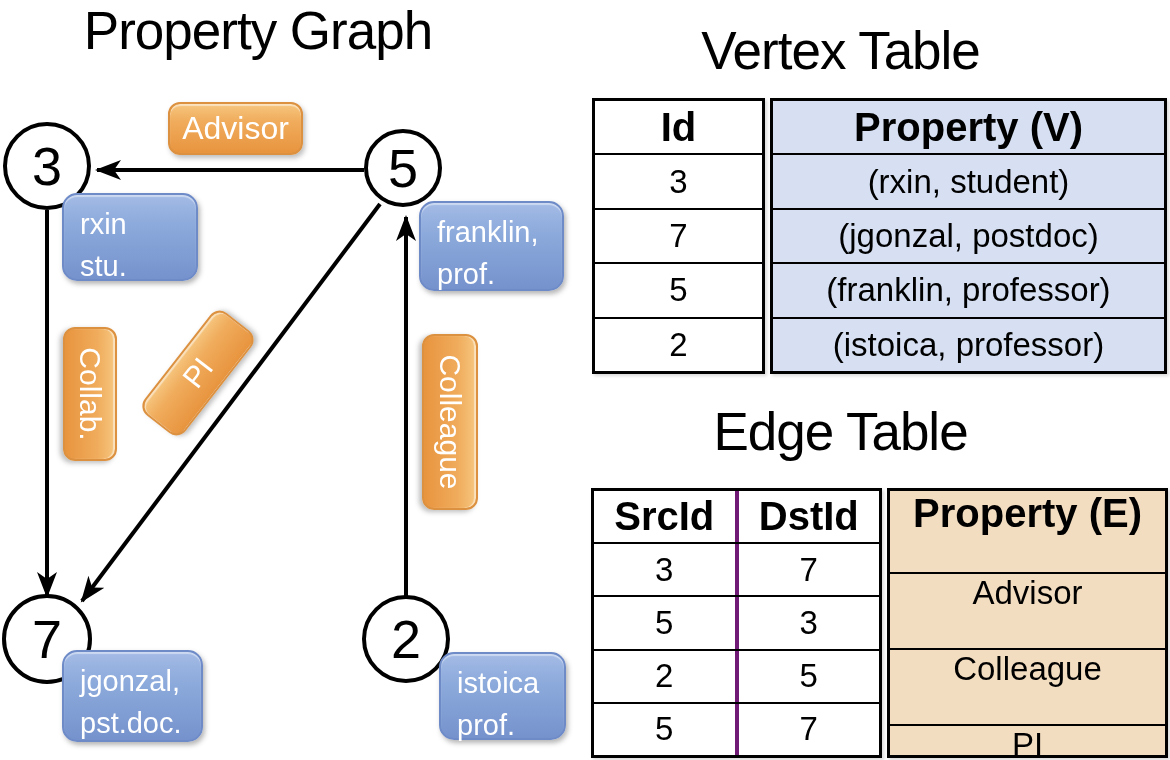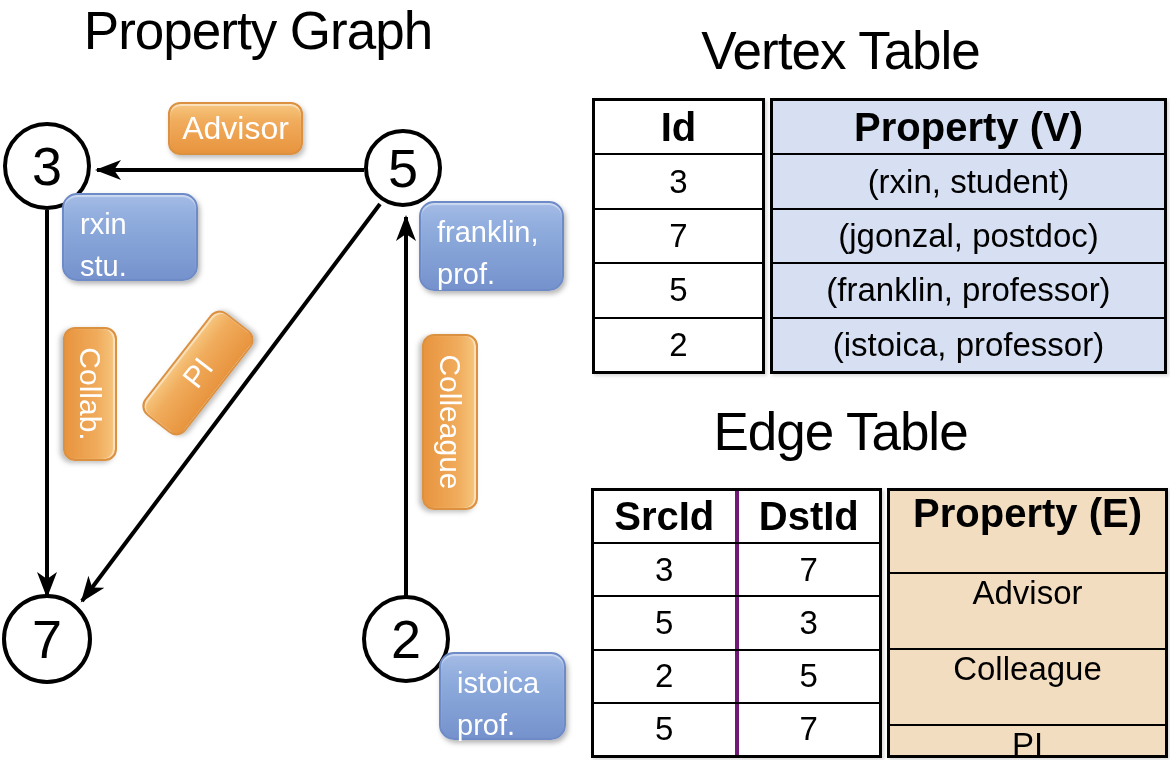--- a/index.html
+++ b/index.html
@@ -114,20 +114,24 @@
   </svg>
 
   <div class="pbox" id="box-rxin">
     <div>rxin</div>
     <div>stu.</div>
   </div>
   <div class="pbox" id="box-franklin">
     <div>franklin,</div>
     <div>prof.</div>
   </div>
+  <div class="pbox" id="box-jgonzal">
+    <div>jgonzal,</div>
+    <div>pst.doc.</div>
+  </div>
   <div class="pbox" id="box-istoica">
     <div>istoica</div>
     <div>prof.</div>
   </div>
 
   <div class="obox" id="lbl-advisor">Advisor</div>
   <div class="obox" id="lbl-collab">Collab.</div>
   <div class="obox" id="lbl-pi">PI</div>
   <div class="obox" id="lbl-colleague">Colleague</div>
 

